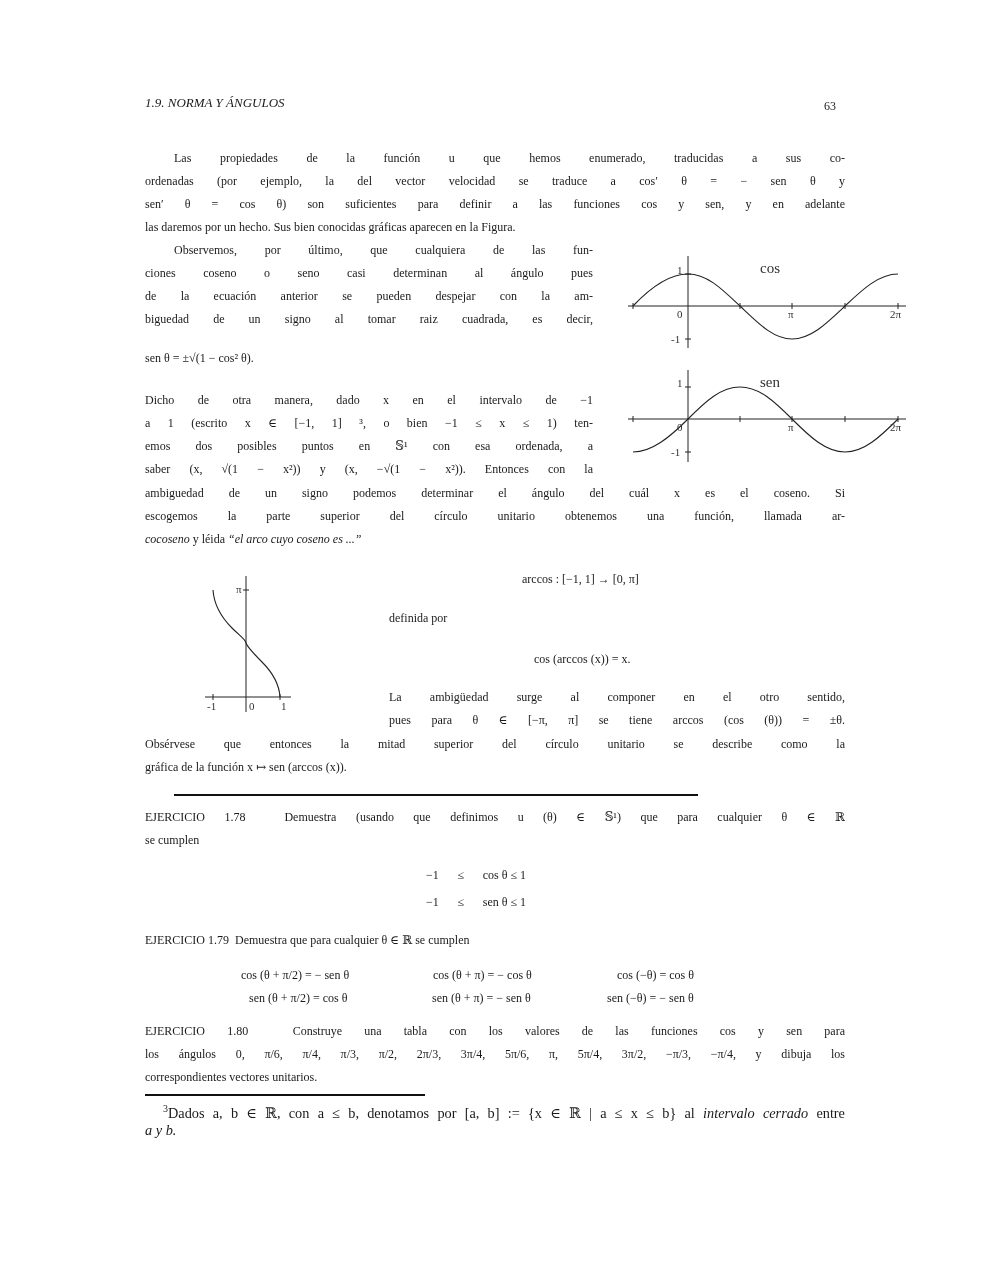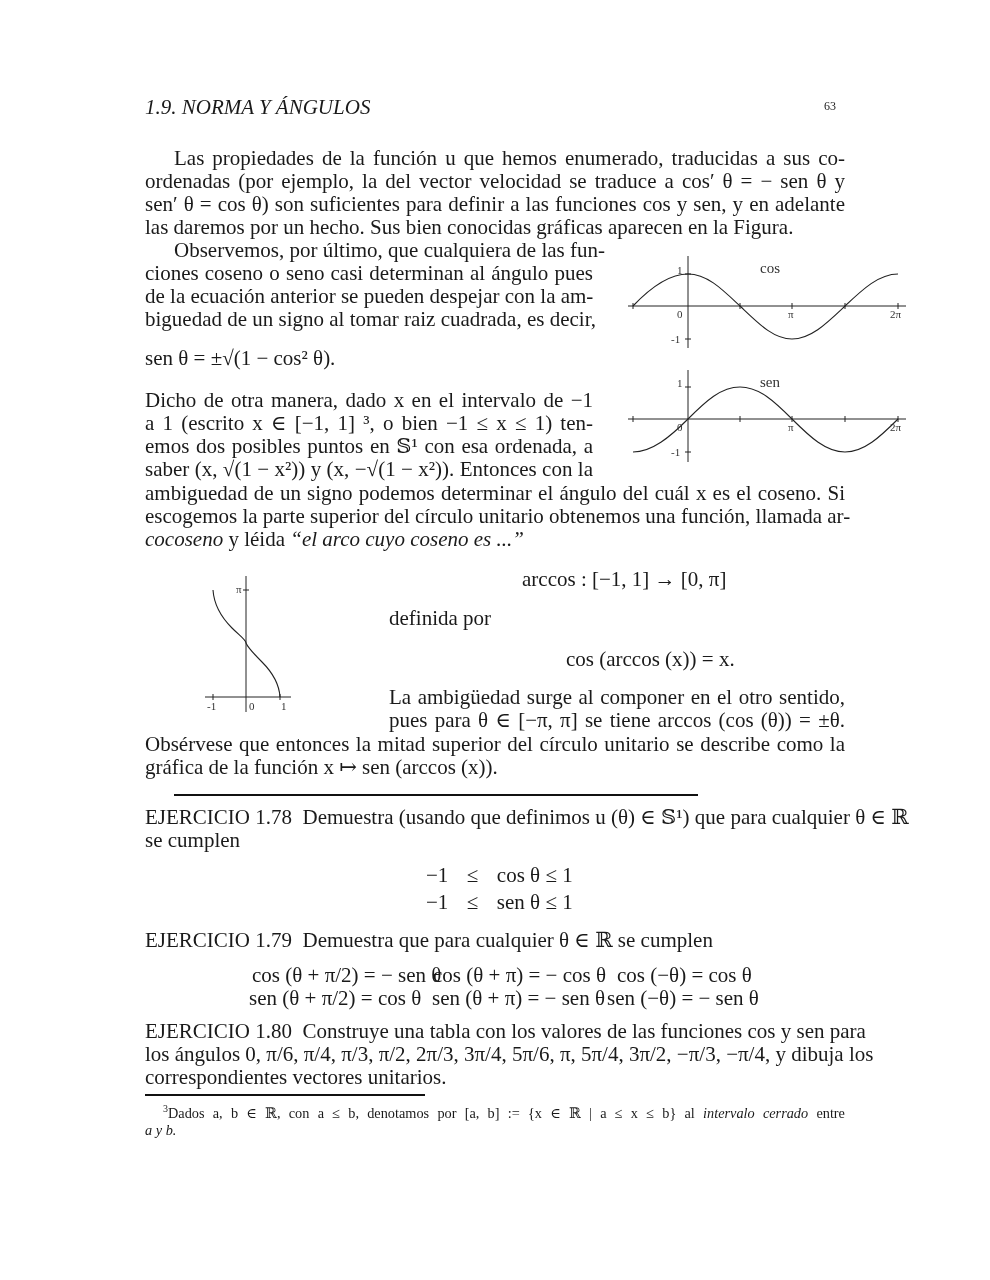--- a/index.html
+++ b/index.html
@@ -1,22 +1,22 @@
 <!DOCTYPE html>
 <html><head>
 <meta charset="utf-8">
 <style>
   html, body { margin: 0; padding: 0; background: #ffffff; }
   body { width: 990px; height: 1280px; position: relative; overflow: hidden;
          font-family: "Liberation Serif", "DejaVu Serif", serif; color: #1a1a1a; }
   .abs { position: absolute; }
-  .txt { font-size: 21px; line-height: 23px; white-space: nowrap; }
+  .txt { font-size: 12px; line-height: 23px; white-space: nowrap; }
   .j { text-align: justify; text-align-last: justify; white-space: nowrap; }
   .it { font-style: italic; }
-  .hdr { font-size: 21px; font-style: italic; }
+  .hdr { font-size: 13px; font-style: italic; }
   .center { }
   .rule { position: absolute; background: #111; }
   .small { font-size: 14.3px; line-height: 20px; }
   svg text { font-family: "Liberation Serif", serif; fill: #333; }
 </style>
 </head>
 <body>
 
 <div class="abs hdr" style="left:145px; top:95px;">1.9.  NORMA Y ÁNGULOS</div>
 <div class="abs txt" style="left:824px; top:95px; font-size:12px;">63</div>
@@ -101,21 +101,21 @@
   <path fill="none" stroke="#222" stroke-width="1.1" d="M213,590 C214,605 222,618 232,628 C240,636 246,640 246,643 C248,648 254,654 262,662 C270,670 279,681 280,697"></path>
   <text x="236" y="593" font-size="11">π</text>
   <text x="207" y="710" font-size="11">-1</text>
   <text x="249" y="710" font-size="11">0</text>
   <text x="281" y="710" font-size="11">1</text>
 </svg>
 
 <div>
   <div class="abs txt" style="left:522px; top:568px;">arccos : [−1, 1] → [0, π]</div>
   <div class="abs txt" style="left:389px; top:607px;">definida por</div>
-  <div class="abs txt" style="left:534px; top:648px;margin-left:32px;">cos (arccos (x)) = x.</div>
+  <div class="abs txt" style="left:534px; top:648px;">cos (arccos (x)) = x.</div>
   <div class="abs txt j" style="left:389px; top:686px; width:456px;">La ambigüedad surge al componer en el otro sentido,</div>
   <div class="abs txt j" style="left:389px; top:709px; width:456px;">pues para θ ∈ [−π, π] se tiene arccos (cos (θ)) = ±θ.</div>
   <div class="abs txt j" style="left:145px; top:733px; width:700px;">Obsérvese que entonces la mitad superior del círculo unitario se describe como la</div>
   <div class="abs txt" style="left:145px; top:756px;">gráfica de la función x ↦ sen (arccos (x)).</div>
 </div>
 
 <div class="rule" style="left:174px; top:794px; width:524px; height:2px;"></div>
 
 <div>
   <div class="abs txt j" style="left:145px; top:806px; width:700px;">
@@ -131,21 +131,21 @@
     <span>−1</span>
     <span style="display:inline-block; width:38px; text-align:center;">≤</span>
     <span>sen θ ≤ 1</span>
   </div>
 </div>
 
 <div>
   <div class="abs txt" style="left:145px; top:929px;">
     <span>EJERCICIO 1.79</span>&nbsp;&nbsp;<span>Demuestra que para cualquier θ ∈ ℝ se cumplen</span>
   </div>
-  <div class="abs txt" style="left:241px; top:964px;margin-left:11px;">cos (θ + π/2) = − sen θ</div>
+  <div class="abs txt" style="left:241px; top:964px;">cos (θ + π/2) = − sen θ</div>
   <div class="abs txt" style="left:433px; top:964px;">cos (θ + π) = − cos θ</div>
   <div class="abs txt" style="left:617px; top:964px;">cos (−θ) = cos θ</div>
   <div class="abs txt" style="left:249px; top:987px;">sen (θ + π/2) = cos θ</div>
   <div class="abs txt" style="left:432px; top:987px;">sen (θ + π) = − sen θ</div>
   <div class="abs txt" style="left:607px; top:987px;">sen (−θ) = − sen θ</div>
 </div>
 
 <div>
   <div class="abs txt j" style="left:145px; top:1020px; width:700px;">
     <span>EJERCICIO 1.80</span>&nbsp;&nbsp;<span>Construye una tabla con los valores de las funciones cos y sen para</span>

